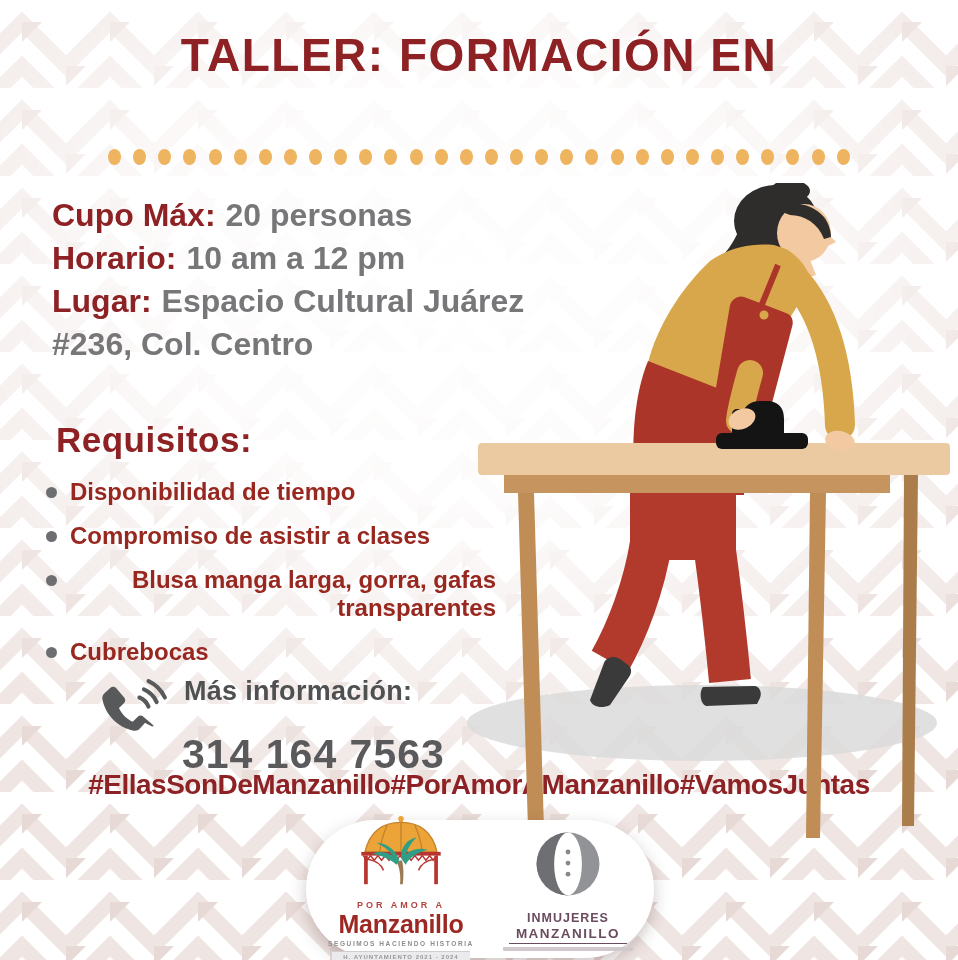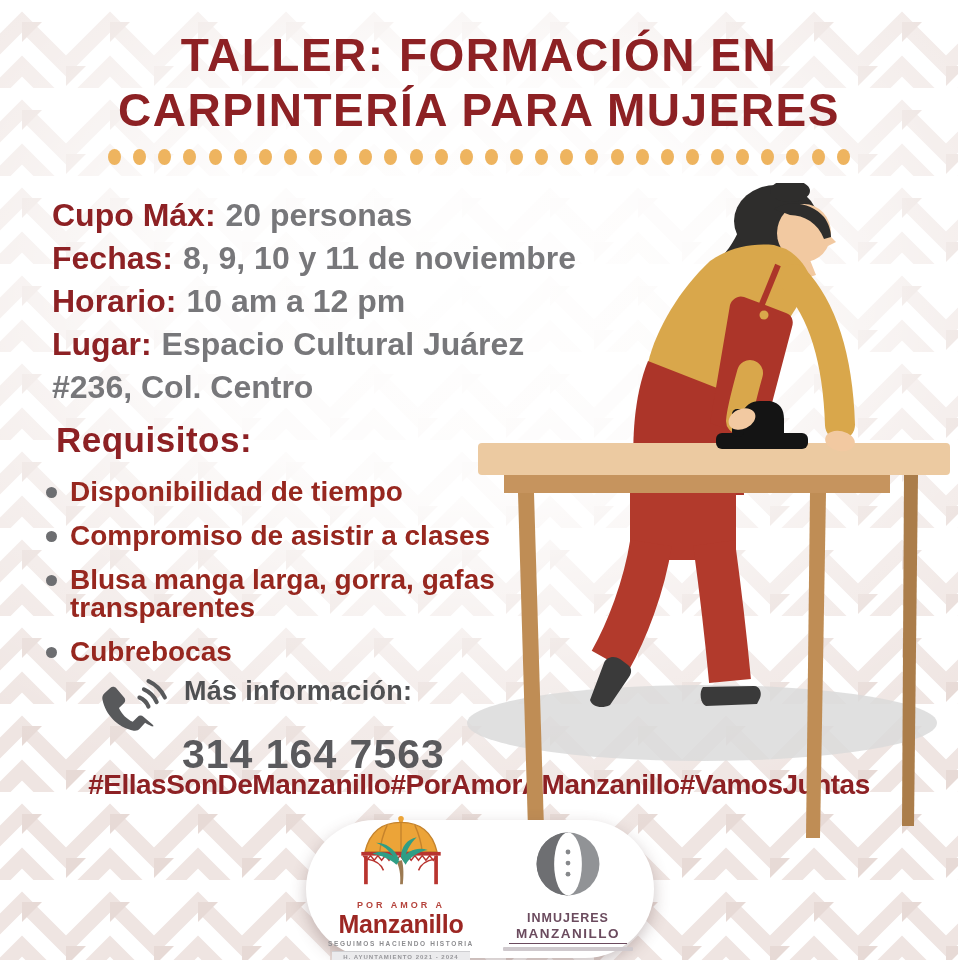--- a/index.html
+++ b/index.html
@@ -29,21 +29,21 @@
   .info-row{font-size:32px;font-weight:bold;line-height:43px;white-space:nowrap;display:flex;}
   .info-label{color:#8d2124;}
   .info-label:not(:empty){margin-right:10px;}
   .info-value{color:#77777a;}
 
   
   .req-title{top:420px;left:56px;font-size:35px;font-weight:bold;color:#8d2124;letter-spacing:0.5px;}
   .req-list{top:478px;left:46px;width:450px;}
   .req-item{display:flex;gap:13px;margin-bottom:16px;}
   .req-dot{width:11px;height:11px;border-radius:50%;background:#6d6e71;margin-top:9px;flex:none;}
-  .req-text{font-size:28px;font-weight:bold;color:#97271f;line-height:28px;}
+  .req-text{font-size:24px;font-weight:bold;color:#97271f;line-height:28px;text-align:right;}
 
   
   .phone-icon{top:672px;left:92px;width:82px;height:82px;}
   .contact-label{top:676px;left:184px;font-size:27px;font-weight:bold;color:#4f5052;letter-spacing:0.3px;}
   .contact-phone{top:707px;left:182px;font-size:41px;font-weight:bold;color:#5a5a5d;letter-spacing:1px;margin-top:24px;}
 
   
   .hashtags{top:769px;left:16px;width:926px;display:flex;justify-content:center;}
   .hashtag{font-size:28px;font-weight:bold;color:#8d2124;letter-spacing:-0.5px;white-space:nowrap;}
 
@@ -82,21 +82,20 @@
         </g>
       </pattern>
     </defs>
     <rect width="958" height="960" fill="#ffffff"></rect>
     <rect width="958" height="960" fill="url(#greca)"></rect>
   </svg>
   <div class="bg-fade"></div>
 
   <div class="layer title">
     <div>TALLER: FORMACIÓN EN</div>
-    <div>CARPINTERÍA PARA MUJERES</div>
   </div>
 
   <div class="layer dots">
       <span class="dot"></span>
       <span class="dot"></span>
       <span class="dot"></span>
       <span class="dot"></span>
       <span class="dot"></span>
       <span class="dot"></span>
       <span class="dot"></span>
@@ -122,24 +121,20 @@
       <span class="dot"></span>
       <span class="dot"></span>
       <span class="dot"></span>
       <span class="dot"></span>
     </div>
 
   <div class="layer info">
     <div class="info-row">
       <span class="info-label">Cupo Máx:</span>
       <span class="info-value">20 personas</span>
-    </div>
-    <div class="info-row">
-      <span class="info-label">Fechas:</span>
-      <span class="info-value">8, 9, 10 y 11 de noviembre</span>
     </div>
     <div class="info-row">
       <span class="info-label">Horario:</span>
       <span class="info-value">10 am a 12 pm</span>
     </div>
     <div class="info-row">
       <span class="info-label">Lugar:</span>
       <span class="info-value">Espacio Cultural Juárez</span>
     </div>
     <div class="info-row">

